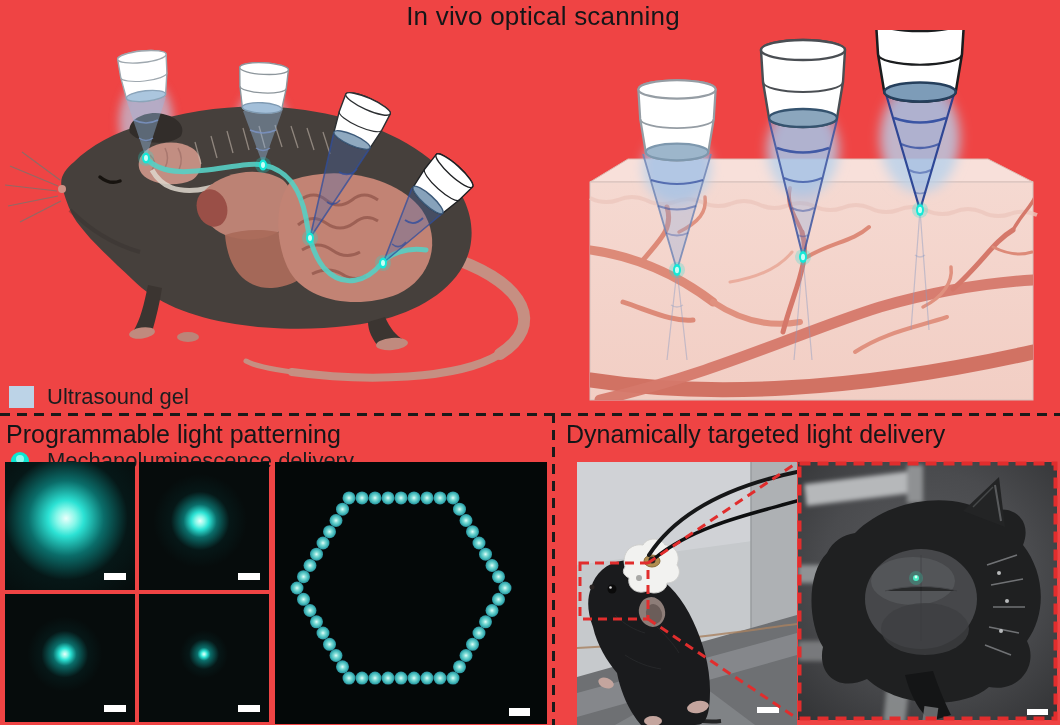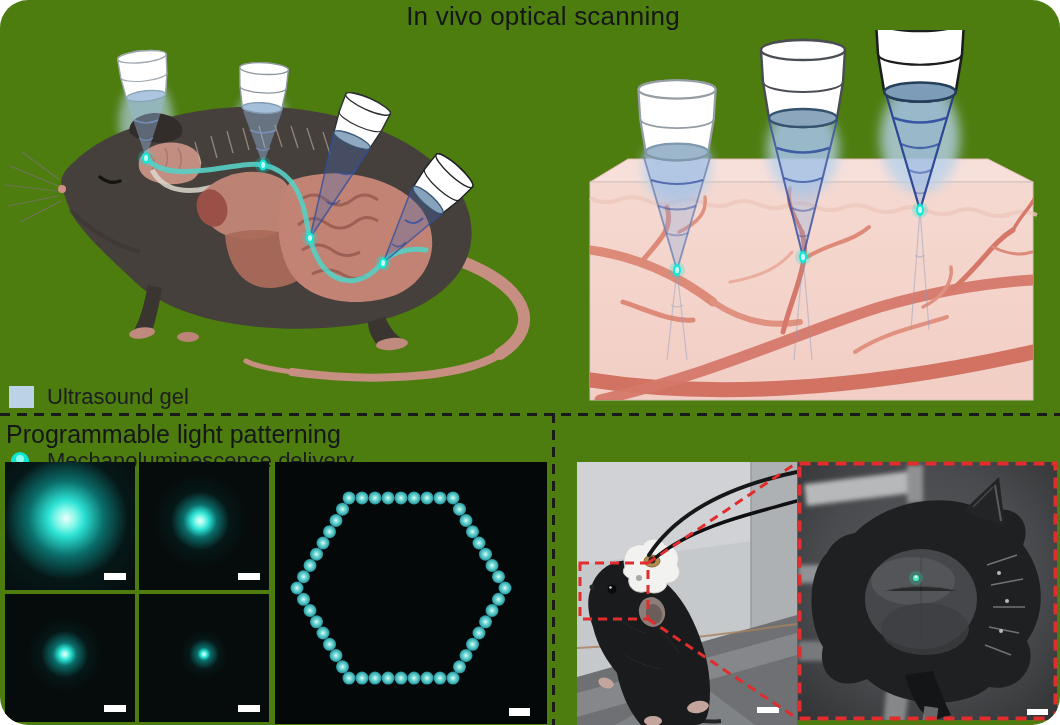--- a/index.html
+++ b/index.html
@@ -1,17 +1,17 @@
 <!DOCTYPE html>
 <html><head>
 <meta charset="utf-8">
 <style>
   html,body{margin:0;padding:0;background:#fff;}
-  .fig{position:relative;width:1060px;height:725px;background:#4d7c0f;overflow:hidden;
-       font-family:"Liberation Sans",sans-serif;color:#16181a;border-radius:28px;}
+  .fig{position:relative;width:1060px;height:725px;background:#ef4444;overflow:hidden;
+       font-family:"Liberation Sans",sans-serif;color:#16181a;}
   .abs{position:absolute;}
   .fig-title{position:absolute;top:1px;left:0;width:1060px;text-align:center;
        padding-left:26px;box-sizing:border-box;font-size:26px;letter-spacing:.2px;color:#141618;}
   .panel-title{position:absolute;top:420px;font-size:25px;color:#141618;white-space:nowrap;}
   .legend{position:absolute;left:9px;top:345px;}
   .legend-row{display:flex;align-items:center;height:24px;margin-bottom:3px;margin-top:40px;}
   .legend-swatch{width:38px;display:flex;justify-content:flex-start;}
   .legend-label{font-size:22px;color:#1b1d1f;}
   .div-h{position:absolute;left:0;top:413px;width:1060px;height:3px;
        background:repeating-linear-gradient(90deg,#1a1a1a 0 10px,transparent 10px 17px);}
@@ -289,20 +289,21 @@
         </svg>
       </span>
       <span class="legend-label">Mechanoluminescence delivery</span>
     </div>
   </div>
 
   <div class="div-h"></div>
   <div class="div-v"></div>
 
   <div class="panel-title" style="left:6px">Programmable light patterning</div>
+  <div class="panel-title" style="left:566px">Dynamically targeted light delivery</div>
 
   <div id="spot-grid">
       <div class="spot" style="background: radial-gradient(circle at 47% 44%, rgb(234, 255, 251) 0%, rgb(134, 247, 233) 9.9%, rgb(44, 226, 212) 18%, rgba(14, 188, 182, 0.55) 38%, rgba(6, 74, 74, 0.18) 62%, rgba(0, 0, 0, 0) 99.2%) rgb(6, 12, 12);">
         <div class="sbar"></div>
       </div>
       <div class="spot" style="background: radial-gradient(circle at 47% 46%, rgb(234, 255, 251) 0%, rgb(134, 247, 233) 4.95%, rgb(44, 226, 212) 9%, rgba(14, 188, 182, 0.55) 17%, rgba(6, 74, 74, 0.18) 30%, rgba(0, 0, 0, 0) 48%) rgb(6, 12, 12);">
         <div class="sbar"></div>
       </div>
       <div class="spot" style="background: radial-gradient(circle at 46% 47%, rgb(234, 255, 251) 0%, rgb(134, 247, 233) 3.3%, rgb(44, 226, 212) 6%, rgba(14, 188, 182, 0.55) 12%, rgba(6, 74, 74, 0.18) 24%, rgba(0, 0, 0, 0) 38.4%) rgb(6, 12, 12);">
         <div class="sbar"></div>

